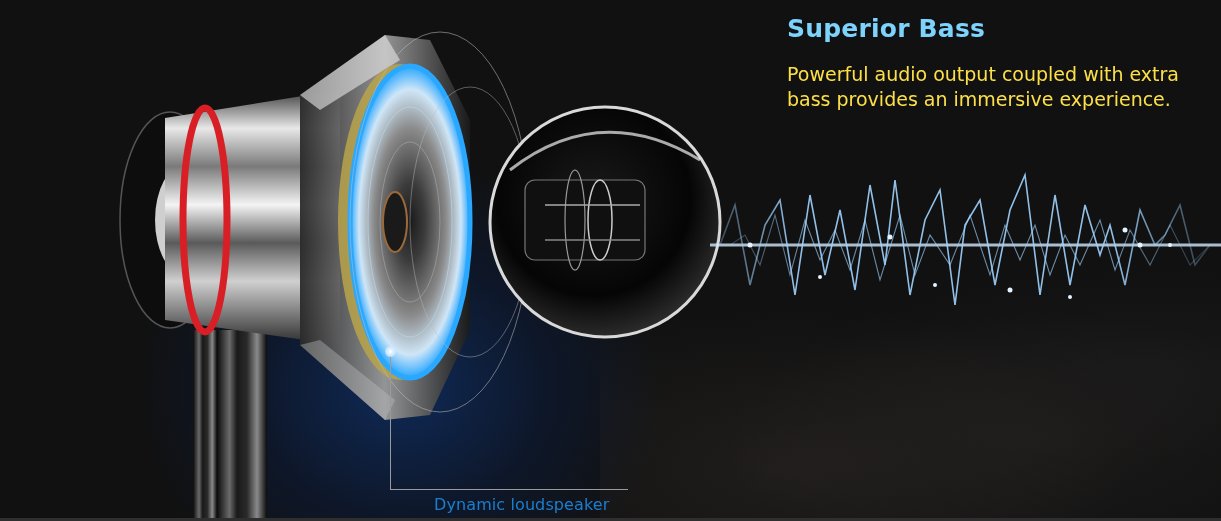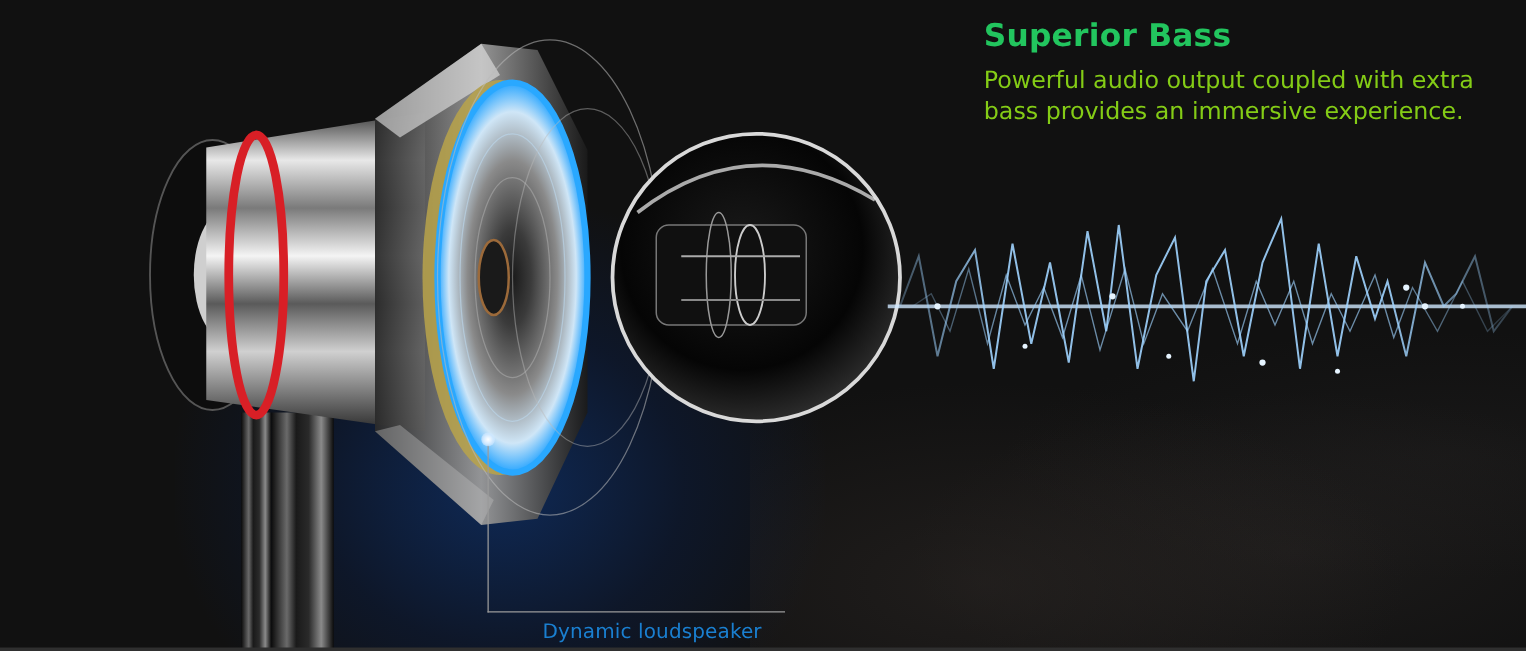--- a/index.html
+++ b/index.html
@@ -31,26 +31,26 @@
   
   .earbud { position: absolute; left: 0; top: 0; width: 760px; height: 519px; }
 
   
   .wave { position: absolute; left: 710px; top: 165px; width: 511px; height: 170px; }
 
   
   .title {
     position: absolute; left: 787px; top: 14px;
     font-family: "DejaVu Sans", sans-serif; font-weight: bold;
-    font-size: 25px; color: #22c55e; letter-spacing: 0.2px;
+    font-size: 25px; color: #7dd3fc; letter-spacing: 0.2px;
   }
   .desc {
-    position: absolute; left: 787px; top: 52px; width: 430px;
+    position: absolute; left: 787px; top: 62px; width: 430px;
     font-family: "DejaVu Sans", sans-serif; font-size: 19px; line-height: 25px;
-    color: #84cc16;
+    color: #fde047;
   }
 
   
   .leader {
     position: absolute; left: 390px; top: 352px; width: 238px; height: 138px;
     border-left: 1.5px solid #9a9a9a; border-bottom: 1.5px solid #9a9a9a;
   }
   .leader-dot {
     position: absolute; left: 385px; top: 346px; width: 11px; height: 11px; border-radius: 50%;
     background: radial-gradient(circle, #ffffff 0%, #cfe8ff 50%, rgba(120,190,255,0) 100%);

